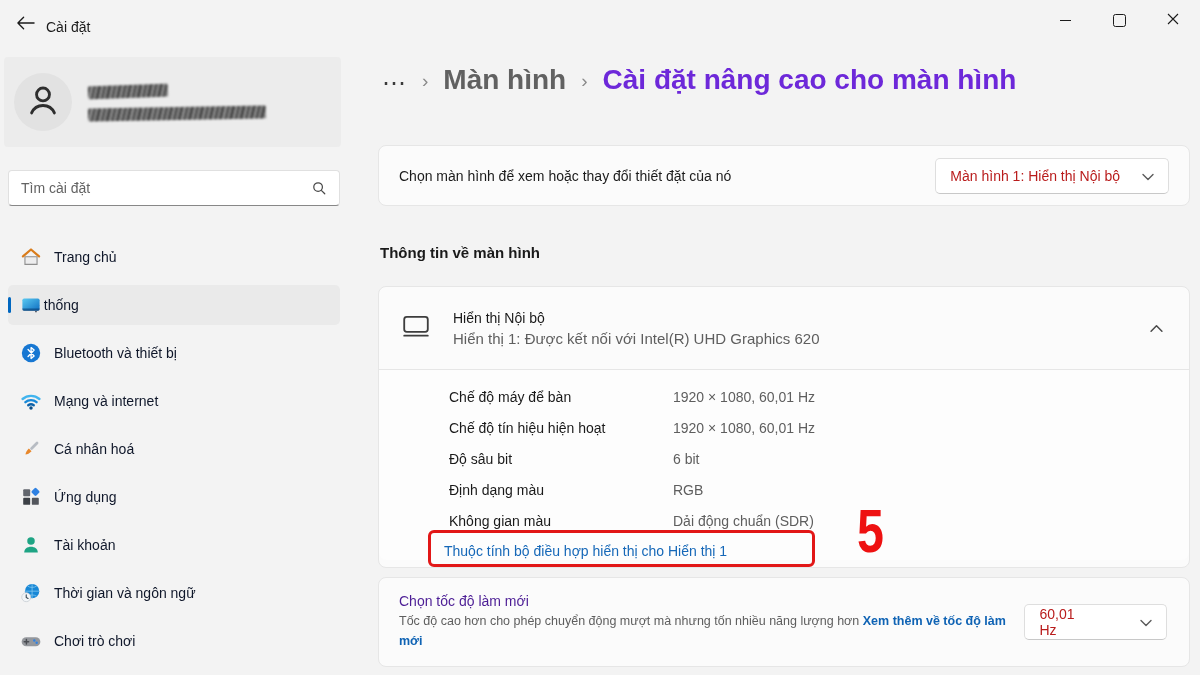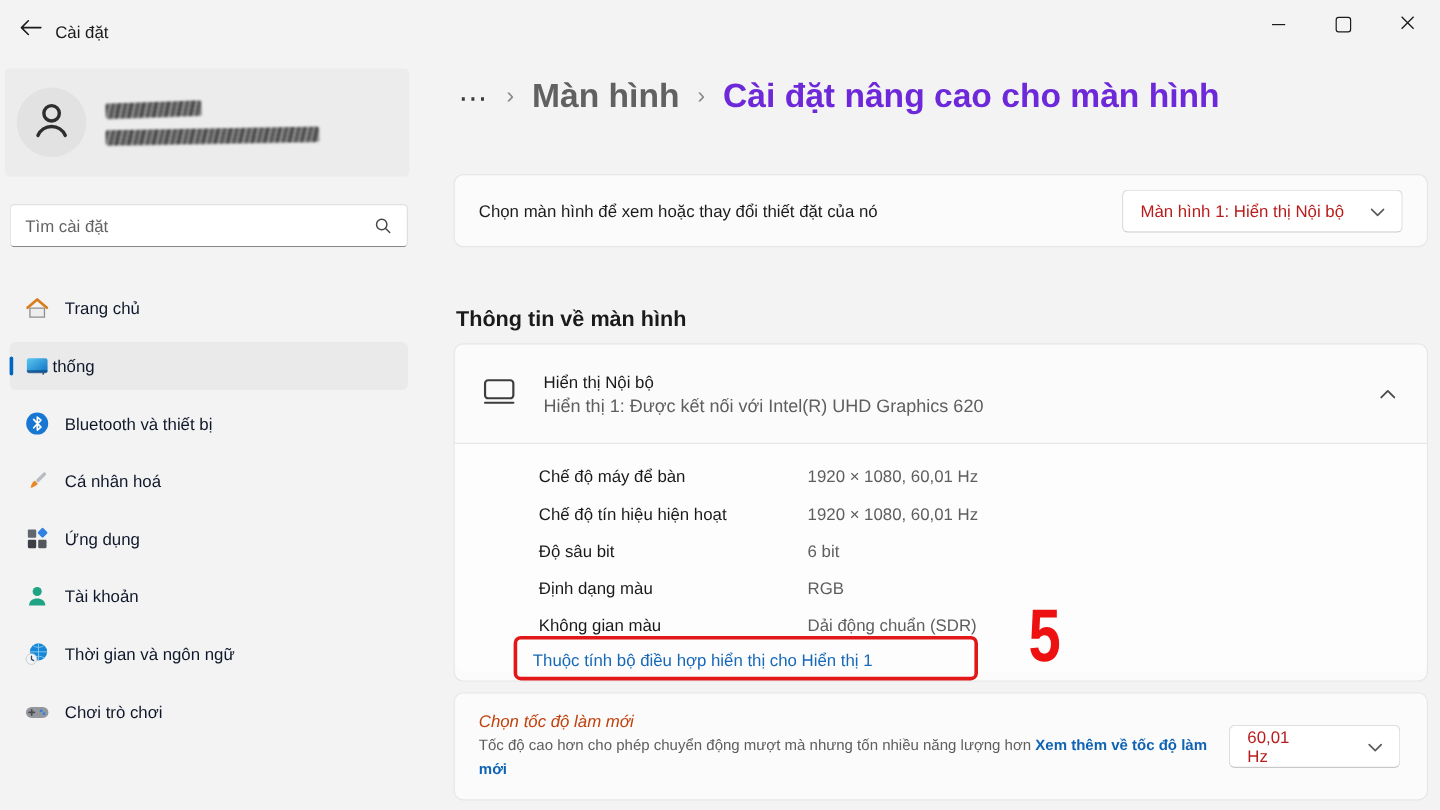--- a/index.html
+++ b/index.html
@@ -51,21 +51,21 @@
 
   .card{position:absolute;left:378px;width:812px;background:#fbfbfb;border:1px solid #e6e6e6;
     border-radius:8px;box-sizing:border-box;}
   .card1{top:145px;height:61px;display:flex;align-items:center;justify-content:space-between;padding:0 20px 0 20px;text-align:right;}
   .card1-label{font-size:14px;color:#1b1b1b;}
 
   .dropdown{background:#fff;border:1px solid #dedede;border-bottom-color:#c8c8c8;border-radius:5px;height:36px;
     display:flex;align-items:center;padding:0 14px;font-size:14px;color:#b91c1c;cursor:pointer;box-sizing:border-box;}
   .dropdown .dd-text{margin-right:22px;}
 
-  .section-title{position:absolute;left:380px;top:256px;font-size:18px;font-weight:700;color:#1a1a1a;}
+  .section-title{position:absolute;left:380px;top:244px;font-size:15px;font-weight:700;color:#1a1a1a;}
 
   .card2{top:286px;height:282px;}
   .card2-header{height:82px;display:flex;align-items:center;padding:0 26px 0 22px;cursor:pointer;}
   .hdr-text{margin-left:22px;}
   .hdr-title{font-size:14px;color:#1a1a1a;}
   .hdr-sub{font-size:15px;color:#5e5e5e;margin-top:4px;}
   .chev-up{margin-left:auto;display:flex;cursor:pointer;}
   .card2-divider{height:1px;background:#e6e6e6;}
   .card2-body{background:#fdfdfd;border-radius:0 0 8px 8px;padding:11px 0 0 70px;}
   .detail-row{display:flex;align-items:center;height:31px;font-size:14px;}
@@ -73,21 +73,21 @@
   .d-value{color:#5e5e5e;}
   .link-row{margin-top:6px;margin-left:-5px;}
   .adapter-link{font-size:14px;color:#1668b8;text-decoration:none;cursor:pointer;}
 
   .anno-box{position:absolute;left:428px;top:530px;width:387px;height:37px;border:3px solid #e21717;
     border-radius:6px;box-sizing:border-box;z-index:6;pointer-events:none;}
   .anno-num{position:absolute;left:857px;top:500px;font-size:62px;font-weight:800;color:#ee1111;
     line-height:1;transform:scaleX(0.78);transform-origin:left top;z-index:6;}
 
   .card3{top:577px;height:90px;display:flex;align-items:center;justify-content:space-between;padding:0 22px 0 20px;}
-  .rr-title{font-size:14px;color:#c2410c;font-style:italic;}
+  .rr-title{font-size:14px;color:#4c1d95;}
   .rr-desc{font-size:12.5px;color:#5e5e5e;line-height:1.55;max-width:640px;margin-top:3px;}
   .rr-link{color:#0f63b4;font-weight:700;cursor:pointer;}
   .dd-rr .dd-text{margin-right:46px;}
 </style>
 </head>
 <body>
 
 <div id="app">
 
   <div class="titlebar">
@@ -171,20 +171,31 @@
     <div class="nav-item">
       <span class="nav-icon">
         <svg viewBox="0 0 24 24" width="22" height="22">
             <circle cx="12" cy="12" r="10" fill="#1777d2"></circle>
             <path d="M8.8 8.2 15.4 15.2 12.1 17.9V6.1l3.3 2.7-6.6 7" fill="none" stroke="#fff" stroke-width="1.5" stroke-linejoin="round" stroke-linecap="round"></path>
           </svg>
       </span>
       <span>Bluetooth và thiết bị</span>
     </div>
 
+    <div class="nav-item">
+      <span class="nav-icon">
+        <svg viewBox="0 0 24 24" width="22" height="22">
+            <path d="M2.8 9.8a14 14 0 0 1 18.4 0" fill="none" stroke="#41b4ee" stroke-width="2.6" stroke-linecap="round"></path>
+            <path d="M5.9 13.3a9.3 9.3 0 0 1 12.2 0" fill="none" stroke="#1889d8" stroke-width="2.6" stroke-linecap="round"></path>
+            <path d="M9 16.7a5 5 0 0 1 6 0" fill="none" stroke="#0d62a9" stroke-width="2.6" stroke-linecap="round"></path>
+            <circle cx="12" cy="19.6" r="1.9" fill="#0a4c85"></circle>
+          </svg>
+      </span>
+      <span>Mạng và internet</span>
+    </div>
 
     <div class="nav-item">
       <span class="nav-icon">
         <svg viewBox="0 0 24 24" width="22" height="22">
             <g transform="rotate(45 12 12)">
               <rect x="10.5" y="1.2" width="3" height="11.4" rx="1.5" fill="#b7bcc3"></rect>
               <path d="M9.9 13.2h4.2c0 3.2-.7 5.6-2.1 7.3-1.4-1.7-2.1-4.1-2.1-7.3z" fill="#e8872a"></path>
             </g>
           </svg>
       </span>

